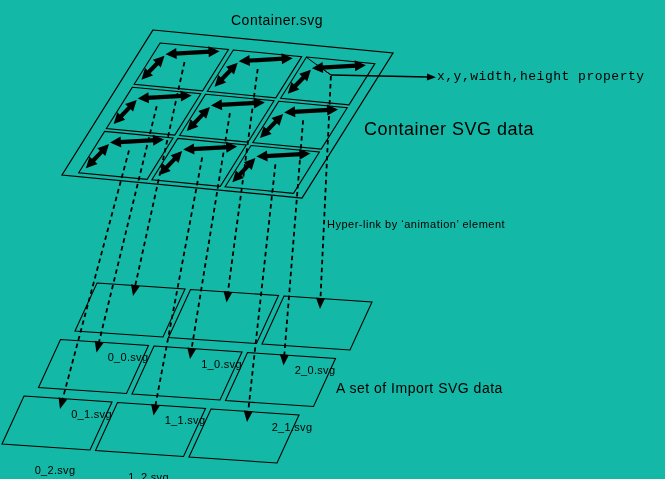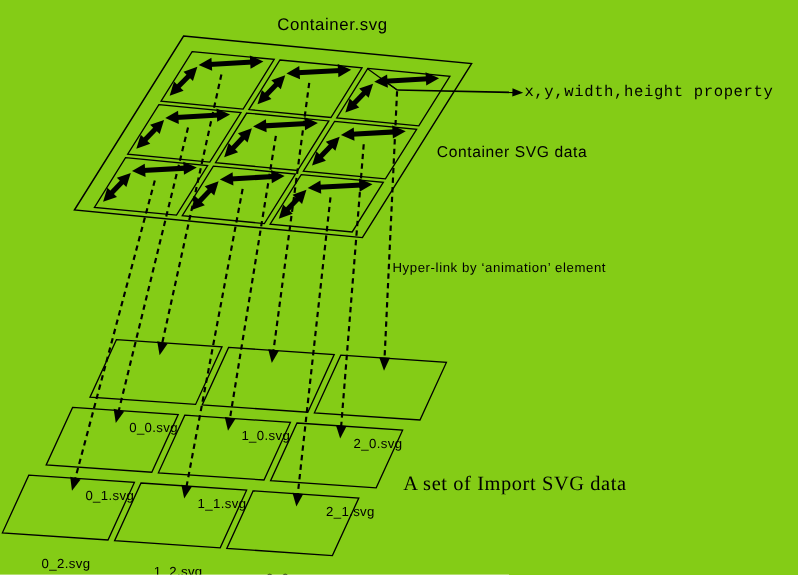--- a/index.html
+++ b/index.html
@@ -1,27 +1,27 @@
 <!DOCTYPE html>
 <html><head>
 <meta charset="utf-8">
 <style>
   html,body{margin:0;padding:0;background:#fff;}
   .stage{
-    position:relative;width:665px;height:479px;background:#84cc16;overflow:hidden;
+    position:relative;width:665px;height:479px;background:#14b8a6;overflow:hidden;
     font-family:"Liberation Sans", sans-serif;color:#000;
   }
   .stage svg{position:absolute;left:0;top:0;}
   .lbl{position:absolute;white-space:nowrap;color:#000;letter-spacing:0.5px;}
   .title-lbl{left:231px;top:12px;font-size:14px;}
   .prop-lbl{left:437px;top:68px;font-size:13px;line-height:17px;font-family:Liberation Mono, monospace;}
   .prop-lbl .line2{display:block;padding-left:9px;}
-  .containerdata-lbl{left:364px;top:119px;font-size:13px;}
+  .containerdata-lbl{left:364px;top:119px;font-size:18px;}
   .hyperlink-lbl{left:327px;top:218px;font-size:11px;}
-  .importset-lbl{left:336px;top:393px;font-size:17px;font-family:Liberation Serif, serif;}
+  .importset-lbl{left:336px;top:380px;font-size:14px;}
   .tile-label{
     position:absolute;transform:translate(-50%,-50%);
     font-size:11px;letter-spacing:0.3px;white-space:nowrap;color:#000;margin-top:40px;
   }
 </style>
 </head>
 <body>
 
 <div class="stage">
   <div id="svg-holder">

